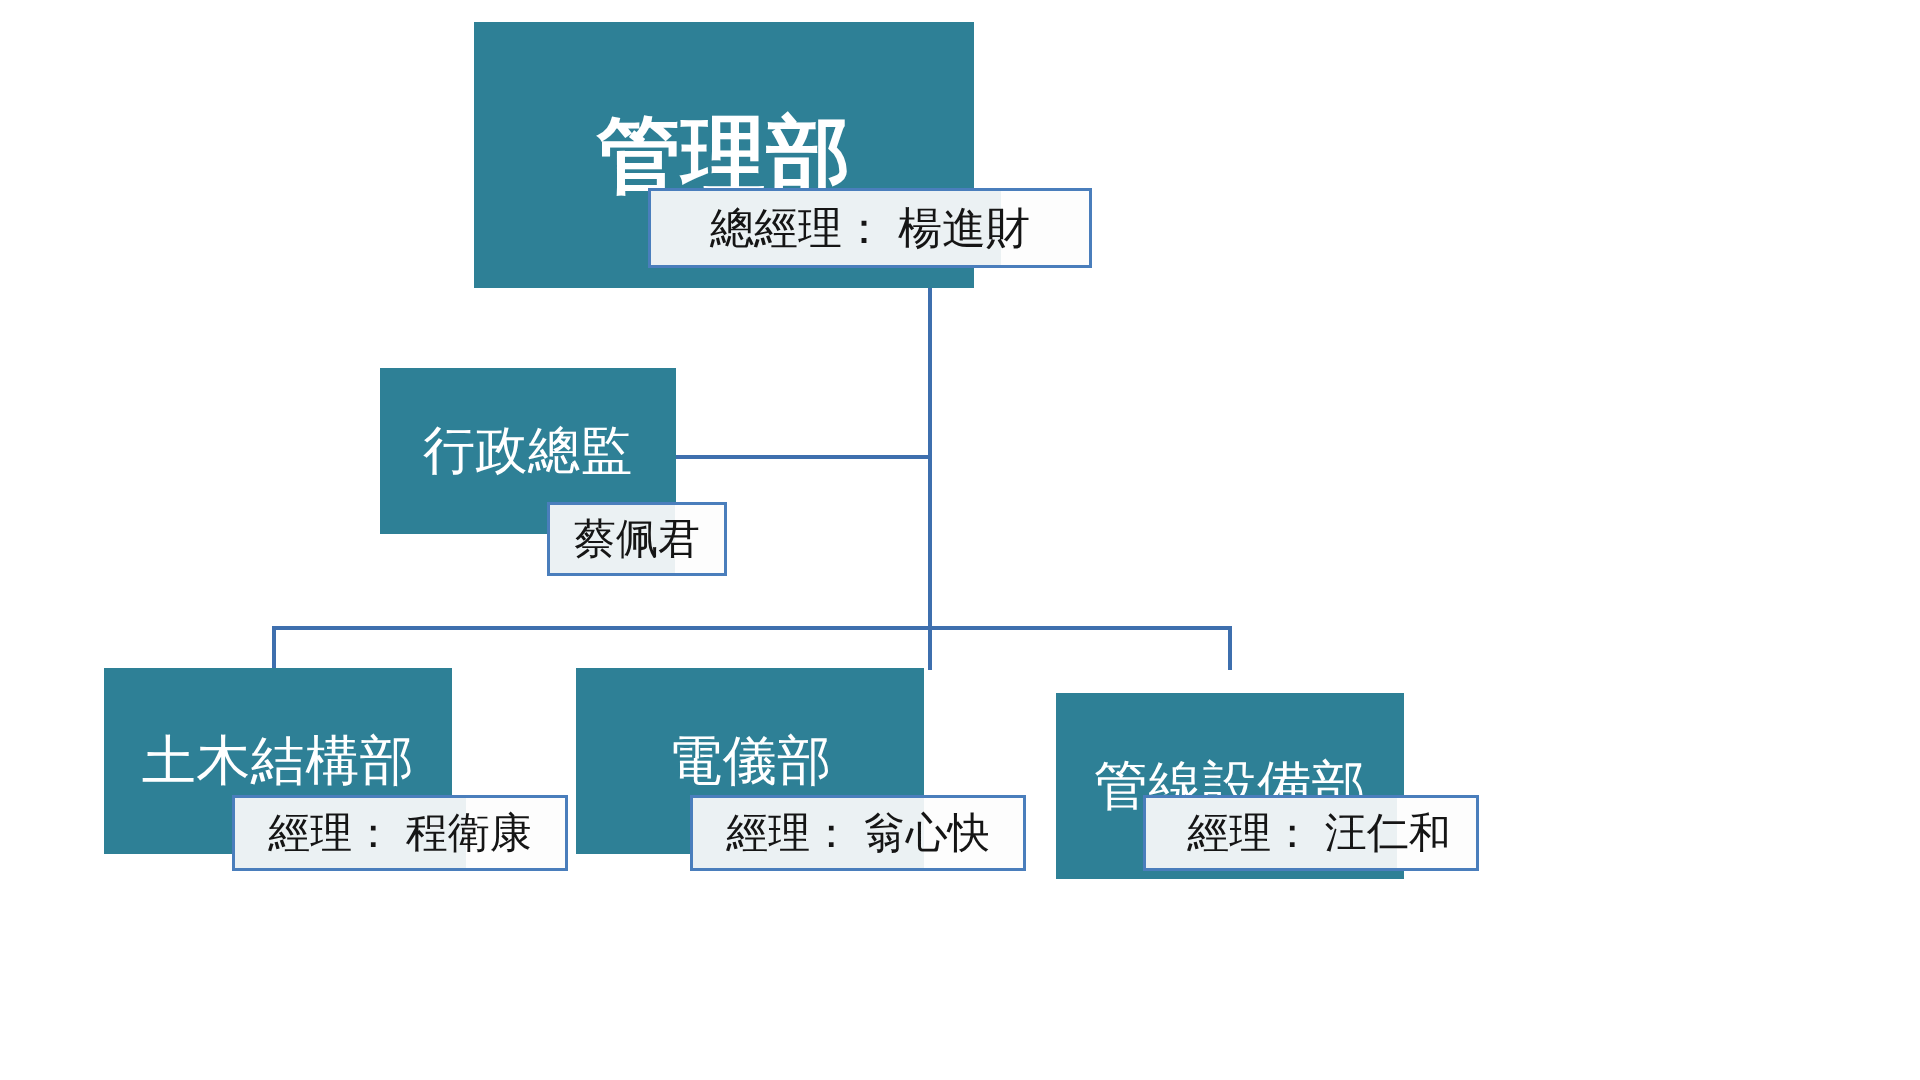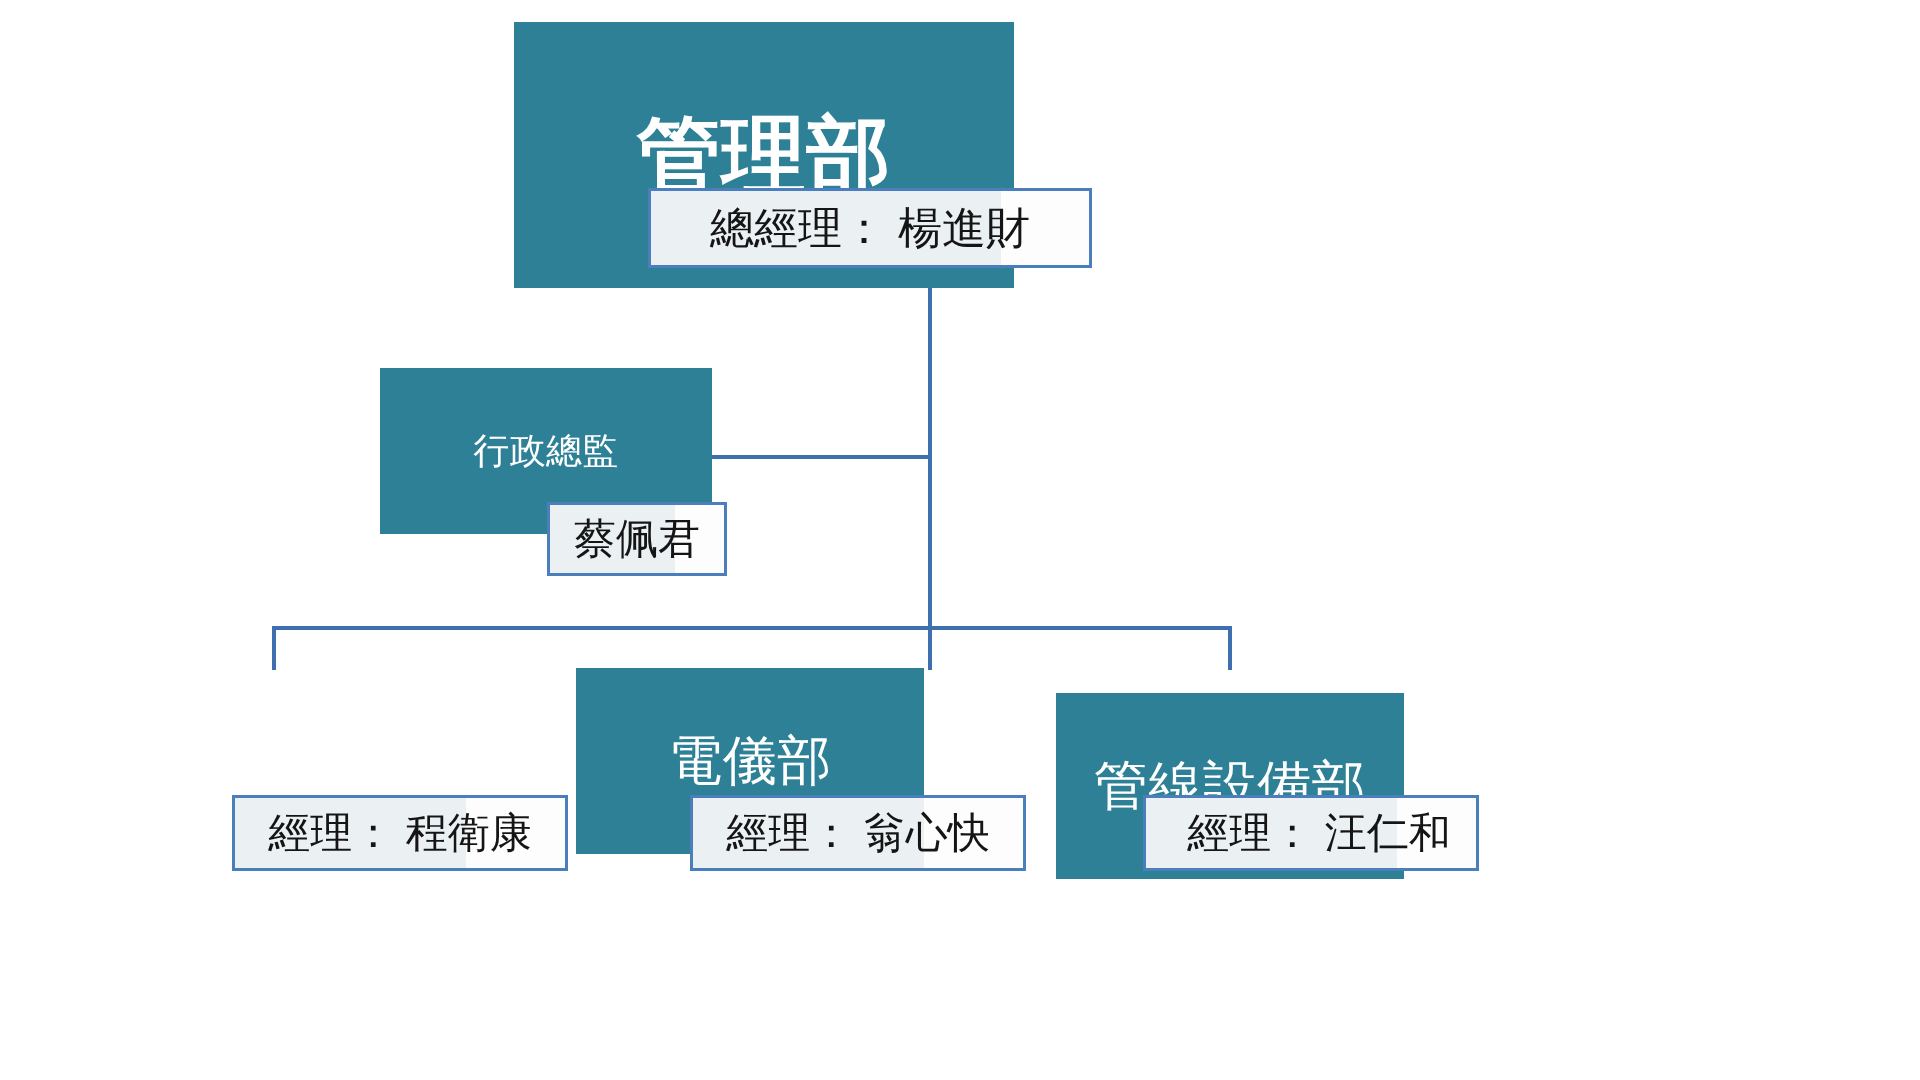--- a/index.html
+++ b/index.html
@@ -73,36 +73,39 @@
   <div class="line v" style="left:928px; top:288px; height:340px;"></div>
 
   <div class="line h" style="left:672px; top:455px; width:260px;"></div>
 
   <div class="line h" style="left:272px; top:626px; width:960px;"></div>
 
   <div class="line v" style="left:272px; top:626px; height:44px;"></div>
   <div class="line v" style="left:928px; top:626px; height:44px;"></div>
   <div class="line v" style="left:1228px; top:626px; height:44px;"></div>
 
-  <div class="dept-box root" style="left:514px; top:22px; width:500px; height:266px; font-size:84px;">
+  <div class="dept-box root" style="left:474px; top:22px; width:500px; height:266px; font-size:84px;">
     <span>管理部</span>
   </div>
 
   <div class="name-plate split" style="left:648px; top:188px; width:444px; height:80px; font-size:44px; --split:80%;">
     <span>總經理：  楊進財</span>
   </div>
 
-  <div class="dept-box" style="left:380px; top:368px; width:332px; height:166px; font-size:36px;">
+  <div class="dept-box" style="left:380px; top:368px; width:296px; height:166px; font-size:52px;">
     <span>行政總監</span>
   </div>
 
   <div class="name-plate split" style="left:547px; top:502px; width:180px; height:74px; font-size:42px;text-align:right; --split:72%;">
     <span>蔡佩君</span>
   </div>
 
+  <div class="dept-box" style="left:104px; top:668px; width:348px; height:186px; font-size:54px;">
+    <span>土木結構部</span>
+  </div>
 
   <div class="name-plate split" style="left:232px; top:795px; width:336px; height:76px; font-size:42px; --split:70%;">
     <span>經理：  程衛康</span>
   </div>
 
   <div class="dept-box" style="left:576px; top:668px; width:348px; height:186px; font-size:54px;">
     <span>電儀部</span>
   </div>
 
   <div class="name-plate split" style="left:690px; top:795px; width:336px; height:76px; font-size:42px;align-items:center; --split:70%;">

